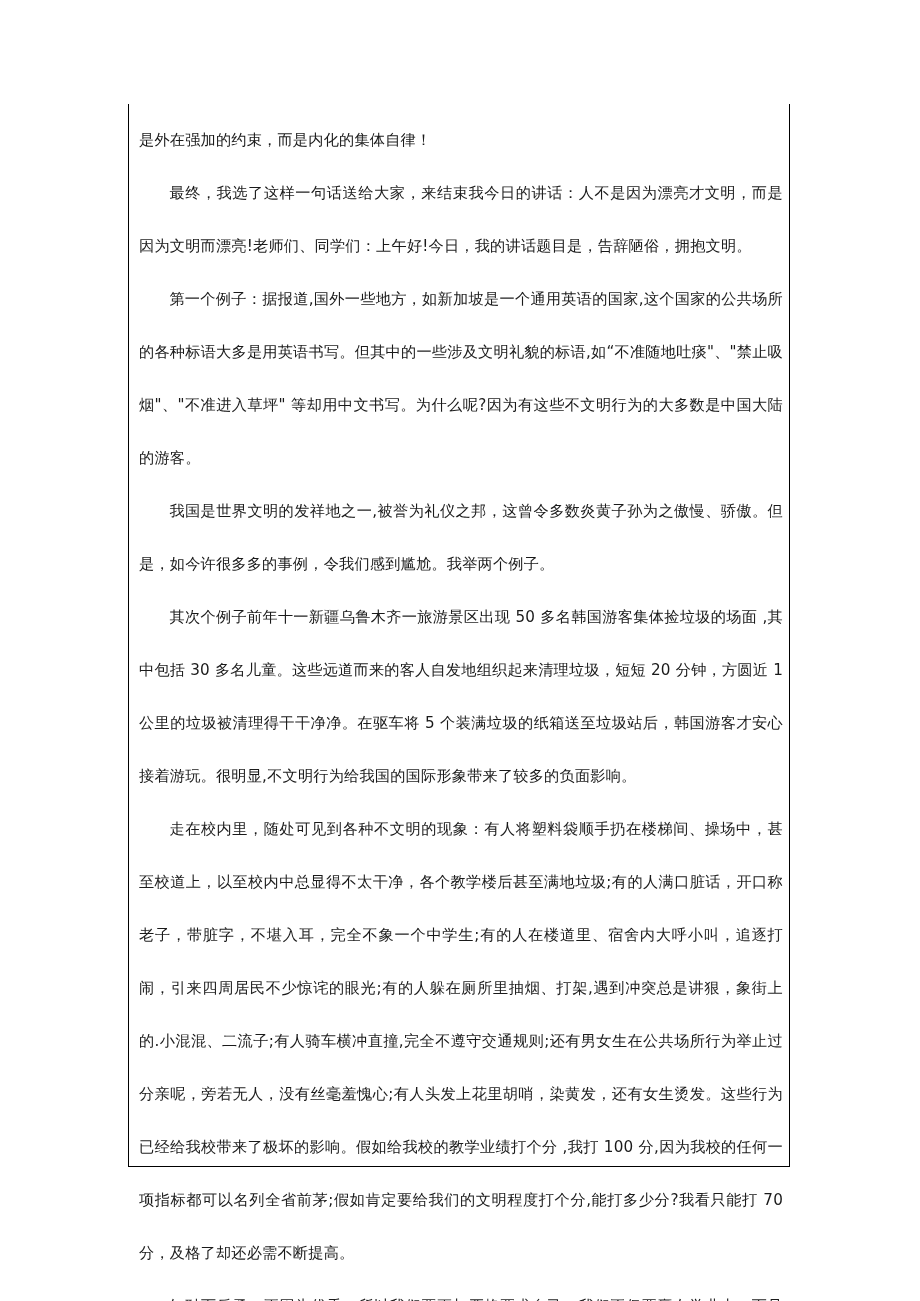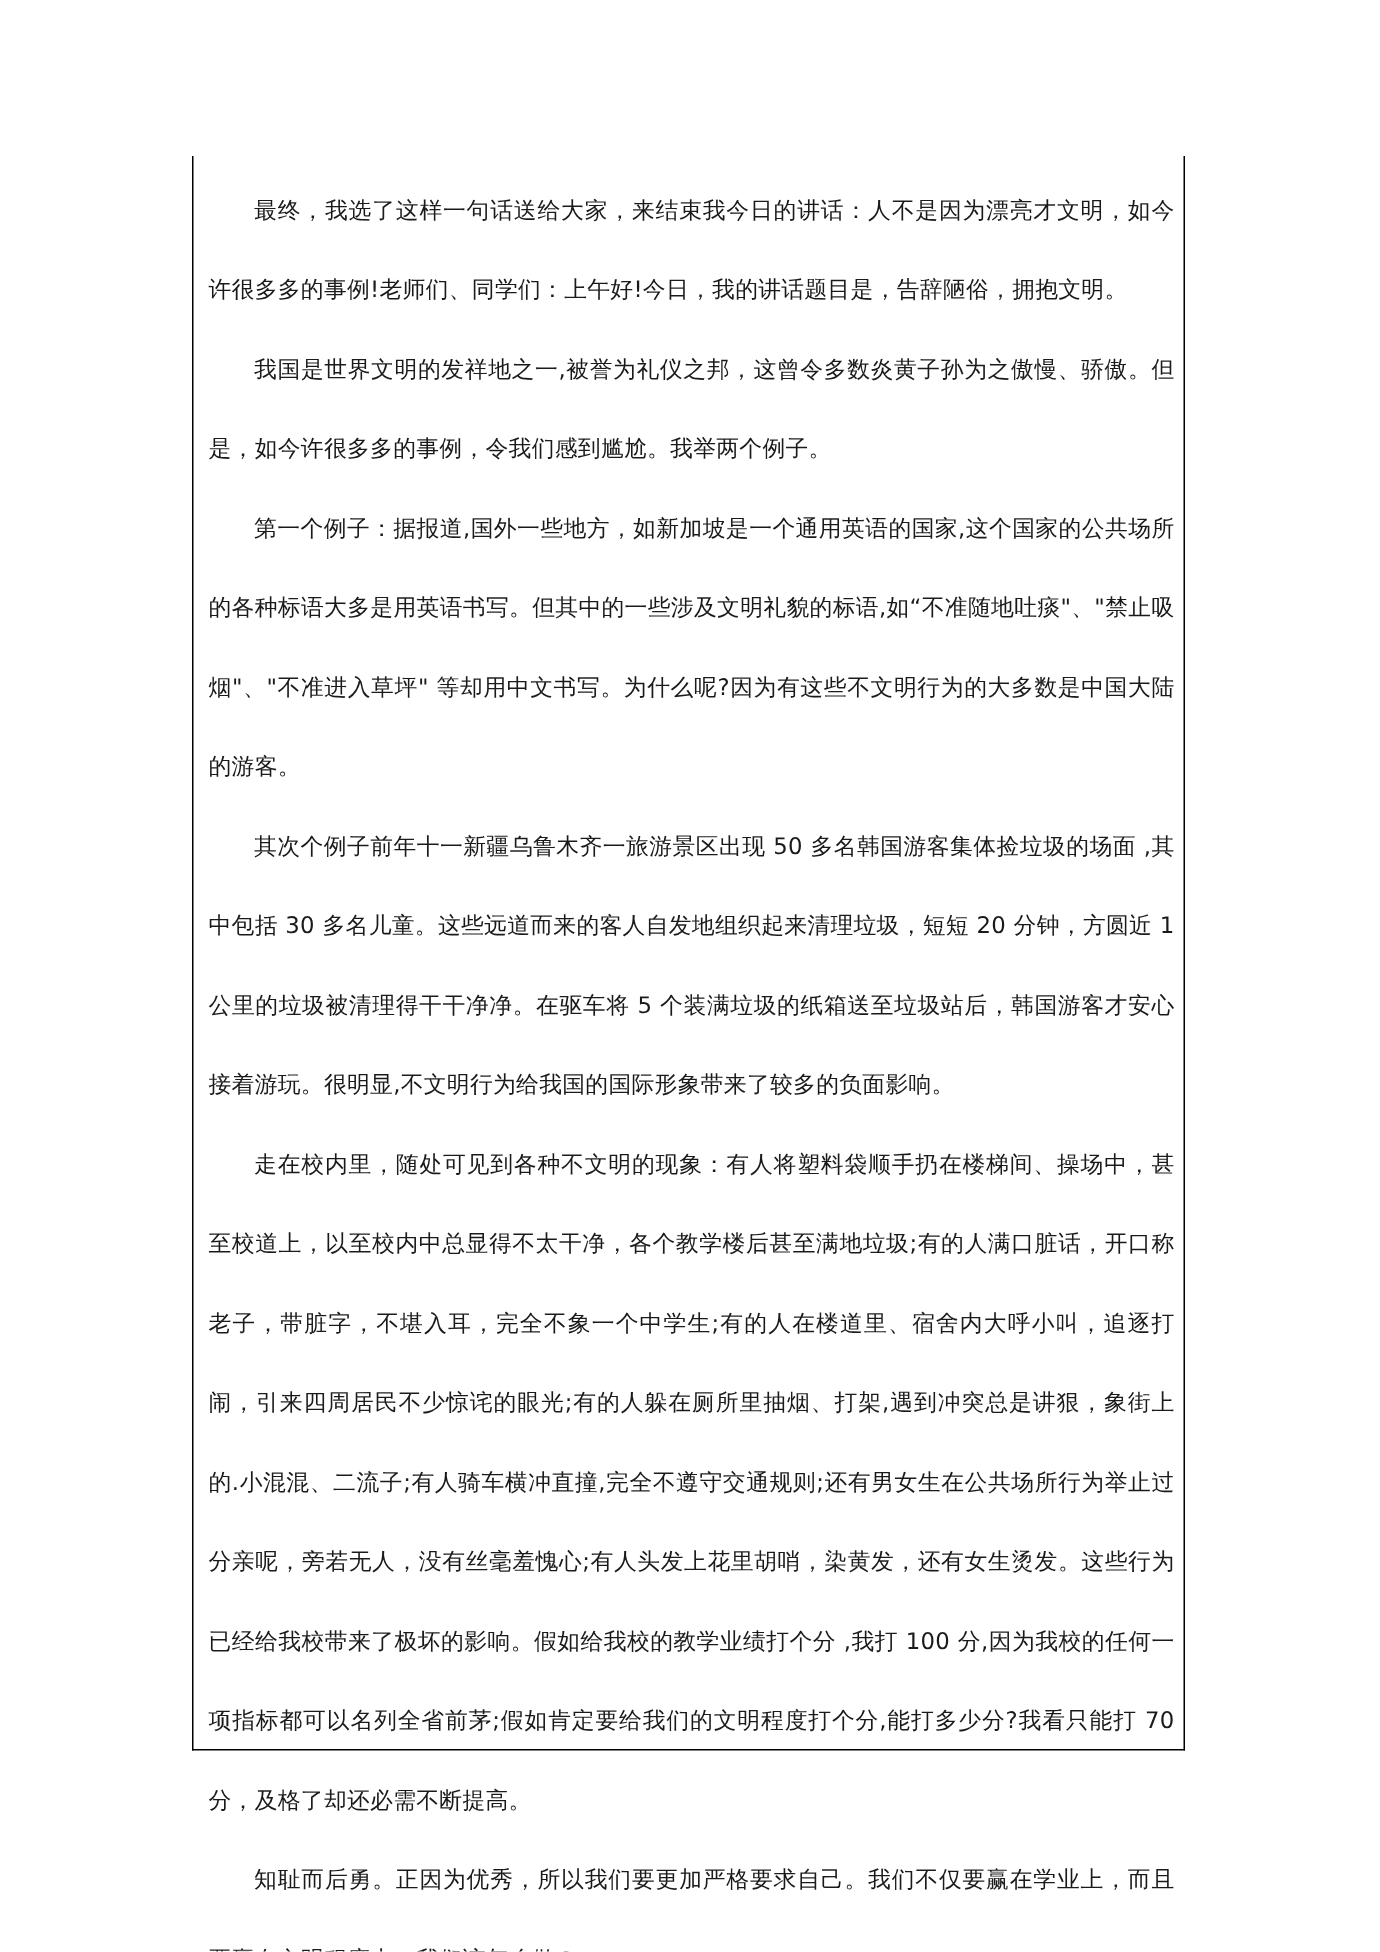--- a/index.html
+++ b/index.html
@@ -70,26 +70,27 @@
   #doc-body { padding-top: 10px; }
 </style>
 </head>
 <body>
 
 <div id="page">
 
   <div id="doc-frame">
     <div id="doc-body">
 
+      <p class="para cont">是外在强加的约束，而是内化的集体自律！</p>
 
-      <p class="para indent">最终，我选了这样一句话送给大家，来结束我今日的讲话：人不是因为漂亮才文明，如今许很多多的事例!老师们、同学们：上午好!今日，我的讲话题目是，告辞陋俗，拥抱文明。</p>
+      <p class="para indent">最终，我选了这样一句话送给大家，来结束我今日的讲话：人不是因为漂亮才文明，而是因为文明而漂亮!老师们、同学们：上午好!今日，我的讲话题目是，告辞陋俗，拥抱文明。</p>
+
+      <p class="para indent">第一个例子：据报道,国外一些地方，如新加坡是一个通用英语的国家,这个国家的公共场所的各种标语大多是用英语书写。但其中的一些涉及文明礼貌的标语,如“不准随地吐痰"、"禁止吸烟"、"不准进入草坪" 等却用中文书写。为什么呢?因为有这些不文明行为的大多数是中国大陆的游客。</p>
 
       <p class="para indent">我国是世界文明的发祥地之一,被誉为礼仪之邦，这曾令多数炎黄子孙为之傲慢、骄傲。但是，如今许很多多的事例，令我们感到尴尬。我举两个例子。</p>
-
-      <p class="para indent">第一个例子：据报道,国外一些地方，如新加坡是一个通用英语的国家,这个国家的公共场所的各种标语大多是用英语书写。但其中的一些涉及文明礼貌的标语,如“不准随地吐痰"、"禁止吸烟"、"不准进入草坪" 等却用中文书写。为什么呢?因为有这些不文明行为的大多数是中国大陆的游客。</p>
 
       <p class="para indent">其次个例子前年十一新疆乌鲁木齐一旅游景区出现 50 多名韩国游客集体捡垃圾的场面 ,其中包括 30 多名儿童。这些远道而来的客人自发地组织起来清理垃圾，短短 20 分钟，方圆近 1 公里的垃圾被清理得干干净净。在驱车将 5 个装满垃圾的纸箱送至垃圾站后，韩国游客才安心接着游玩。很明显,不文明行为给我国的国际形象带来了较多的负面影响。</p>
 
       <p class="para indent">走在校内里，随处可见到各种不文明的现象：有人将塑料袋顺手扔在楼梯间、操场中，甚至校道上，以至校内中总显得不太干净，各个教学楼后甚至满地垃圾;有的人满口脏话，开口称老子，带脏字，不堪入耳，完全不象一个中学生;有的人在楼道里、宿舍内大呼小叫，追逐打闹，引来四周居民不少惊诧的眼光;有的人躲在厕所里抽烟、打架,遇到冲突总是讲狠，象街上的.小混混、二流子;有人骑车横冲直撞,完全不遵守交通规则;还有男女生在公共场所行为举止过分亲呢，旁若无人，没有丝毫羞愧心;有人头发上花里胡哨，染黄发，还有女生烫发。这些行为已经给我校带来了极坏的影响。假如给我校的教学业绩打个分 ,我打 100 分,因为我校的任何一项指标都可以名列全省前茅;假如肯定要给我们的文明程度打个分,能打多少分?我看只能打 70 分，及格了却还必需不断提高。</p>
 
       <p class="para indent">知耻而后勇。正因为优秀，所以我们要更加严格要求自己。我们不仅要赢在学业上，而且要赢在文明程度上。我们该怎么做？</p>
 
     </div>
   </div>
 

